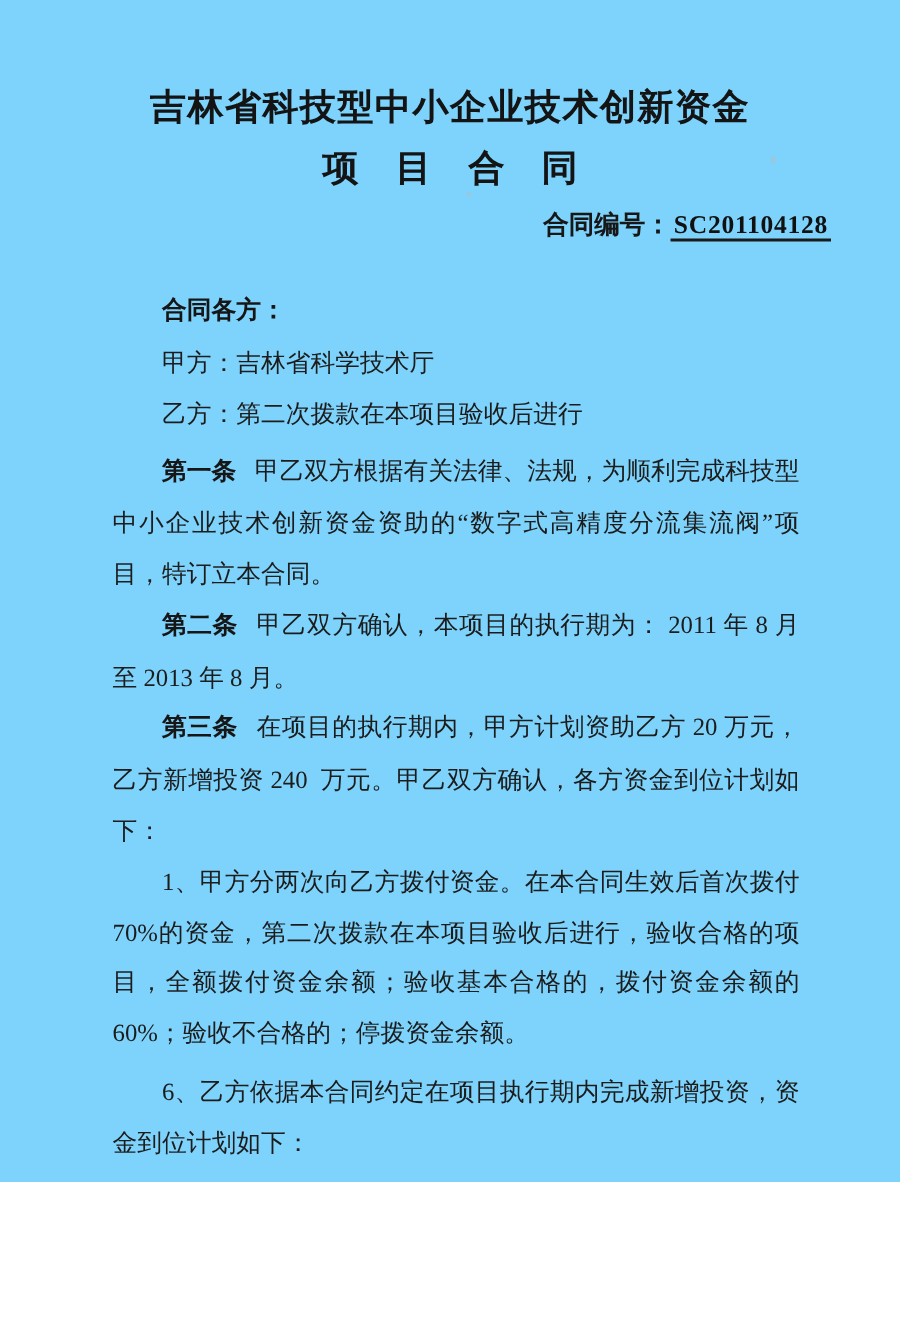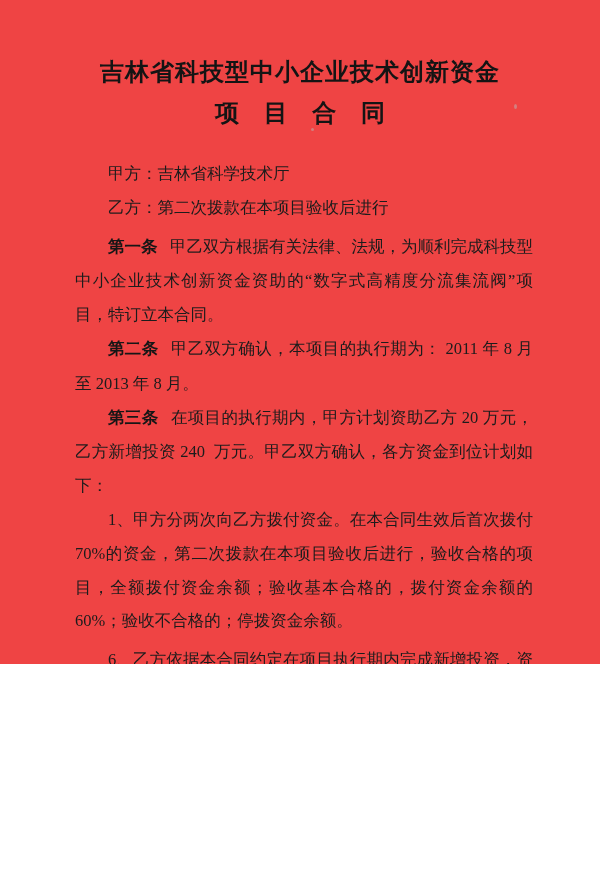--- a/index.html
+++ b/index.html
@@ -4,23 +4,23 @@
 <style>
   * { box-sizing: border-box; }
   html, body {
     margin: 0;
     padding: 0;
     background: #ffffff;
   }
   .page {
     position: relative;
     width: 600px;
-    height: 664px;
+    height: 788px;
     margin: 0 auto;
-    background: #ef4444;
+    background: #7dd3fc;
     color: #1e1e1e;
     font-family: "Liberation Serif", "DejaVu Serif", serif;
     overflow: hidden;
   }
   
   .title-main {
     margin: 57px 0 0 0;
     text-align: center;
     font-family: "Liberation Sans", "DejaVu Sans", sans-serif;
     font-weight: bold;
@@ -125,23 +125,27 @@
 
 <div class="page">
 
   <div class="speck speck-1"></div>
   <div class="speck speck-2"></div>
 
   <h1 class="title-main">吉林省科技型中小企业技术创新资金</h1>
 
   <h1 class="title-sub">项 目 合 同</h1>
 
+  <div class="contract-line">
+    <span class="cn-label">合同编号：</span><span class="cn-value">SC201104128</span>
+  </div>
 
   <div class="doc-body">
 
+    <p class="para indent bold-cn">合同各方：</p>
 
     <p class="para indent gap-sm">甲方：吉林省科学技术厅</p>
 
     <p class="para indent gap-sm">乙方：第二次拨款在本项目验收后进行</p>
 
     <p class="para indent gap-md">
       <span class="clause-label">第一条</span><span class="pre">甲乙双方根据有关法律、法规，为顺利完成科技型中小企业技术创新资金资助的“数字式高精度分流集流阀”项目，特订立本合同。</span>
     </p>
 
     <p class="para indent gap-sm">

